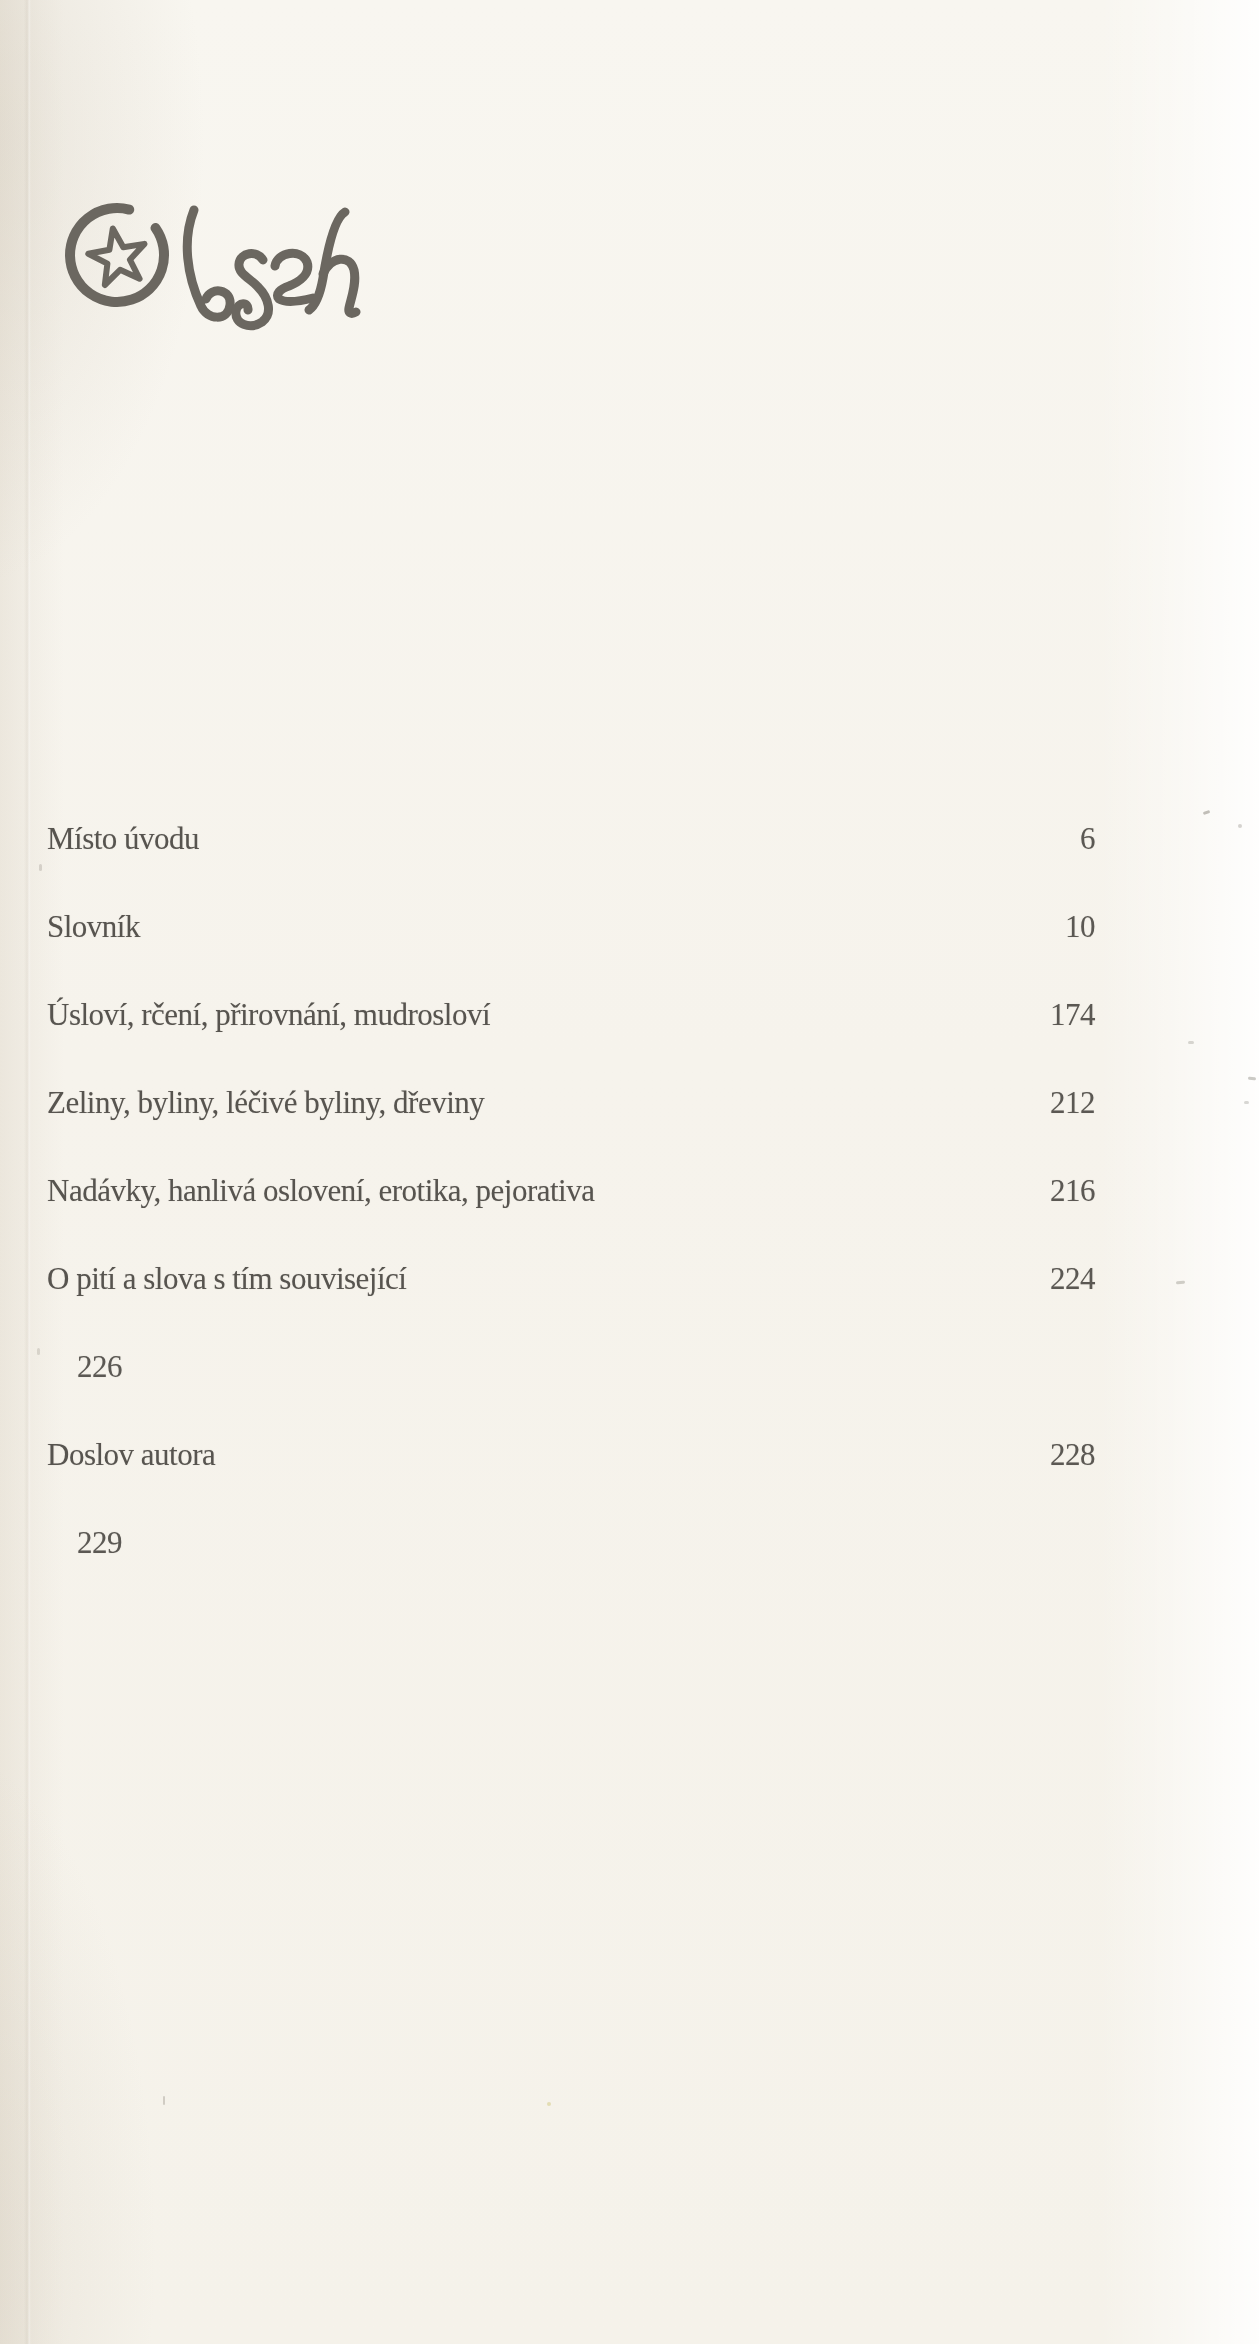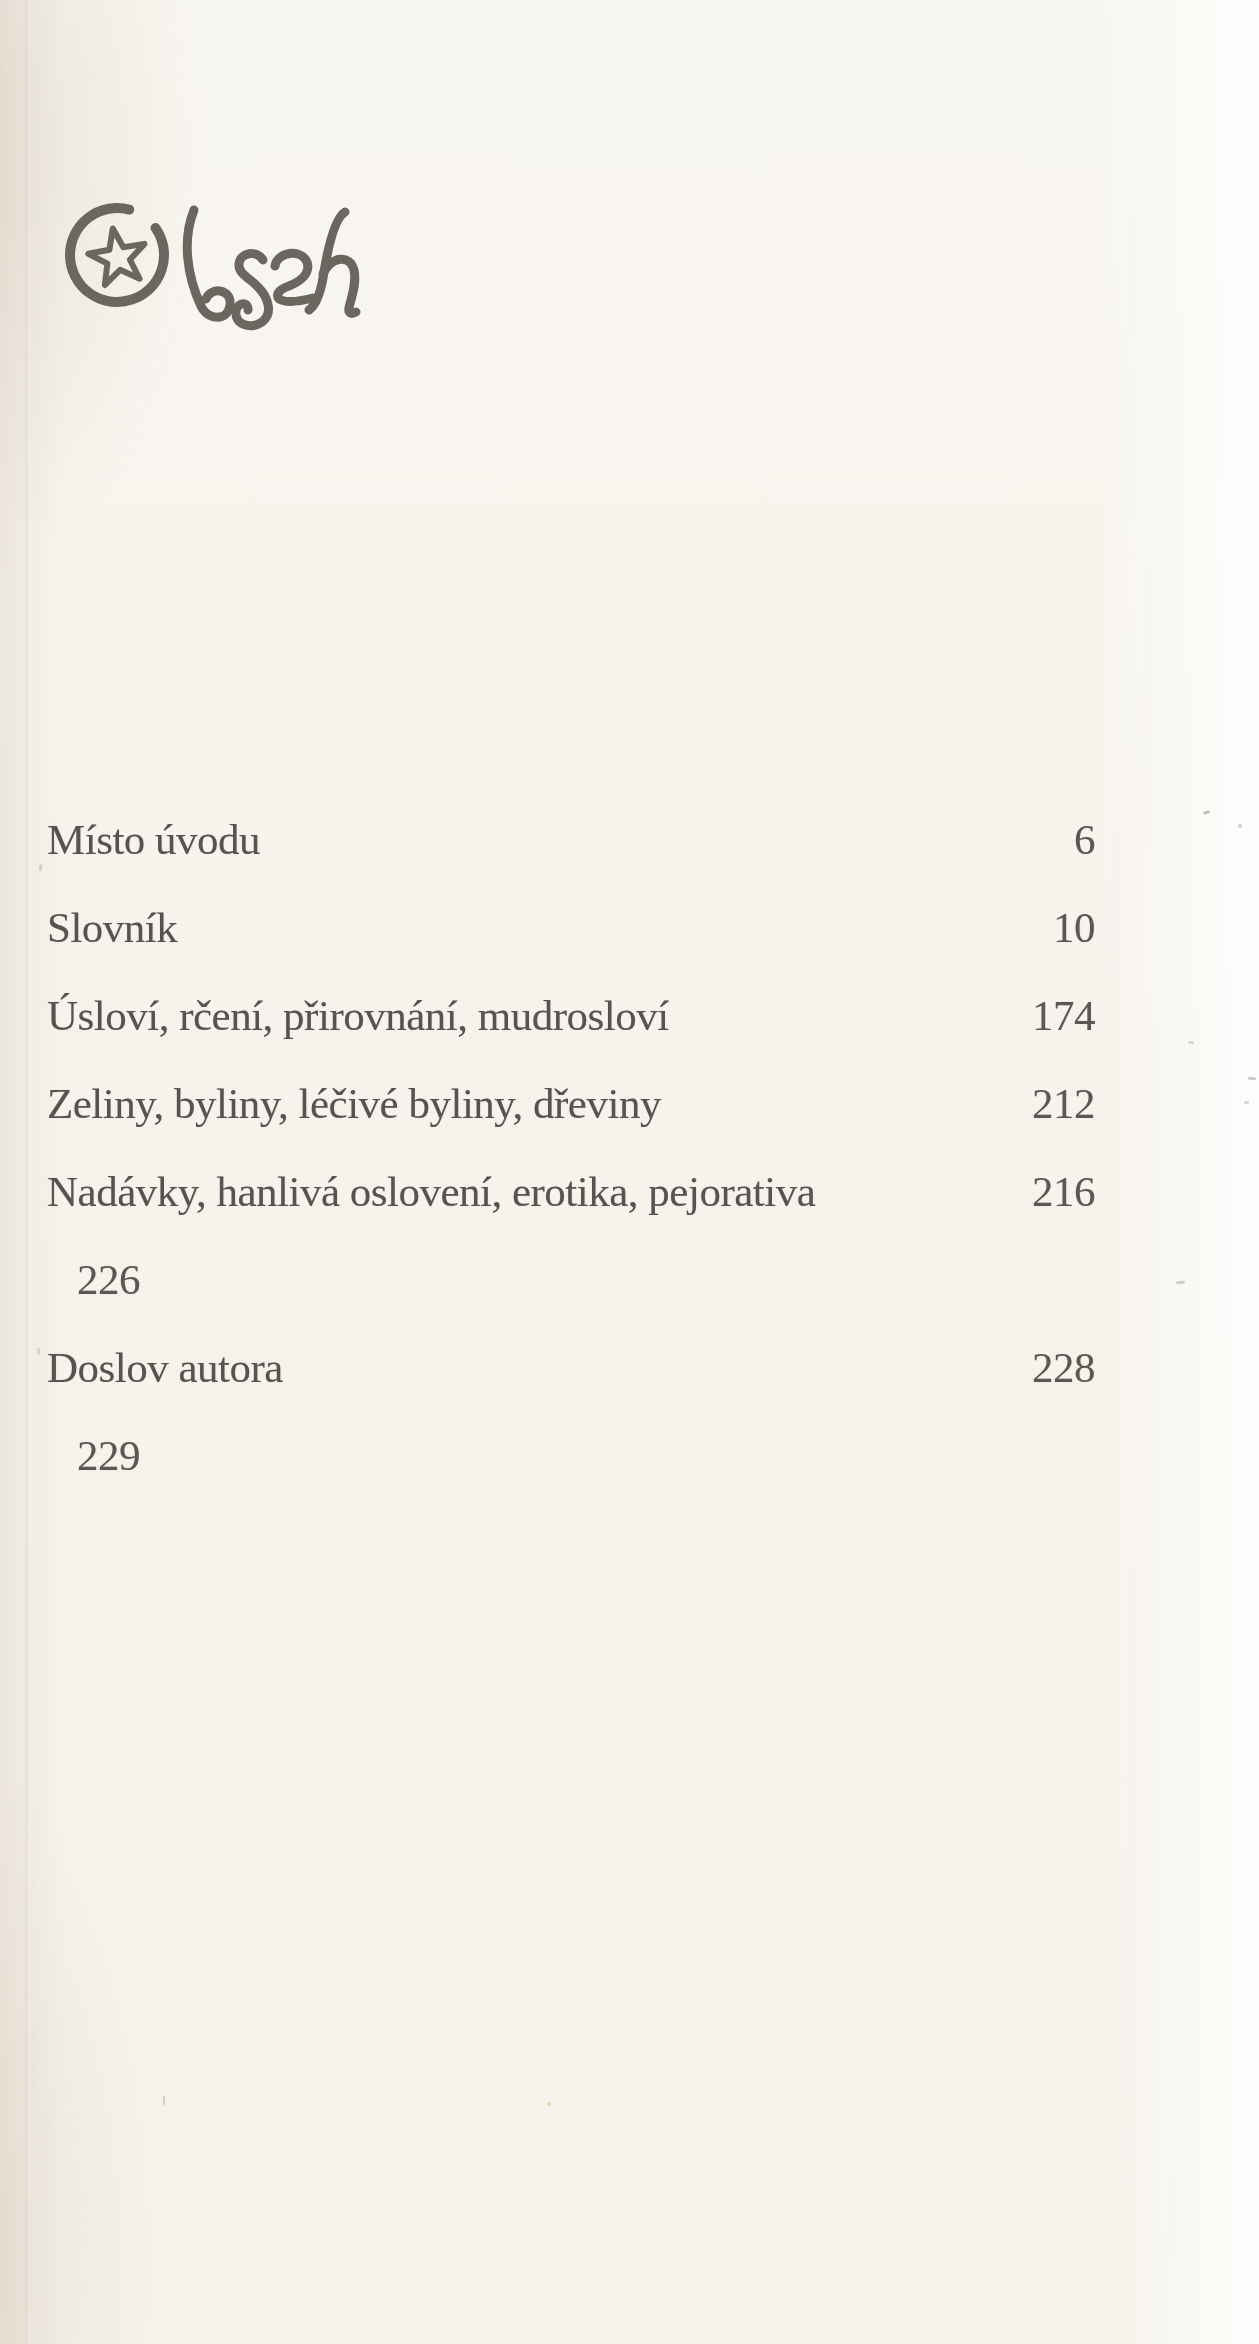--- a/index.html
+++ b/index.html
@@ -28,21 +28,21 @@
   .logo svg{display:block;width:320px;height:152px;}
   .logo .stroke{fill:none;stroke:#6b6760;stroke-linecap:round;stroke-linejoin:round;}
   .sr-only{position:absolute;width:1px;height:1px;overflow:hidden;clip:rect(0 0 0 0);white-space:nowrap;}
 
   .toc{position:absolute;left:47px;top:795px;width:1048px;}
   .toc-row{
     display:flex;justify-content:space-between;align-items:center;
     height:88px;
   }
   .toc-label,.toc-page{
-    font-size:43px;letter-spacing:-0.5px;color:#57544f;
+    font-size:31px;letter-spacing:-0.5px;color:#57544f;
     text-shadow:0 0 1px rgba(87,84,79,0.25);
     white-space:nowrap;
   }
   .toc-page{padding-left:30px;color:#5b5853;}
 
   
   .speck{position:absolute;border-radius:2px;background:#7a756b;}
   .sp1{left:1203px;top:811px;width:7px;height:3px;opacity:.45;transform:rotate(-18deg);}
   .sp2{left:1238px;top:824px;width:4px;height:4px;opacity:.30;}
   .sp3{left:1188px;top:1041px;width:6px;height:3px;opacity:.28;}
@@ -95,20 +95,24 @@
     </div>
     <div class="toc-row">
       <span class="toc-label">Zeliny, byliny, léčivé byliny, dřeviny</span>
       <span class="toc-page">212</span>
     </div>
     <div class="toc-row">
       <span class="toc-label">Nadávky, hanlivá oslovení, erotika, pejorativa</span>
       <span class="toc-page">216</span>
     </div>
     <div class="toc-row">
+      <span class="toc-label">O pití a slova s tím související</span>
+      <span class="toc-page">224</span>
+    </div>
+    <div class="toc-row">
       <span class="toc-page">226</span>
     </div>
     <div class="toc-row">
       <span class="toc-label">Doslov autora</span>
       <span class="toc-page">228</span>
     </div>
     <div class="toc-row">
       <span class="toc-page">229</span>
     </div>
   </main>

